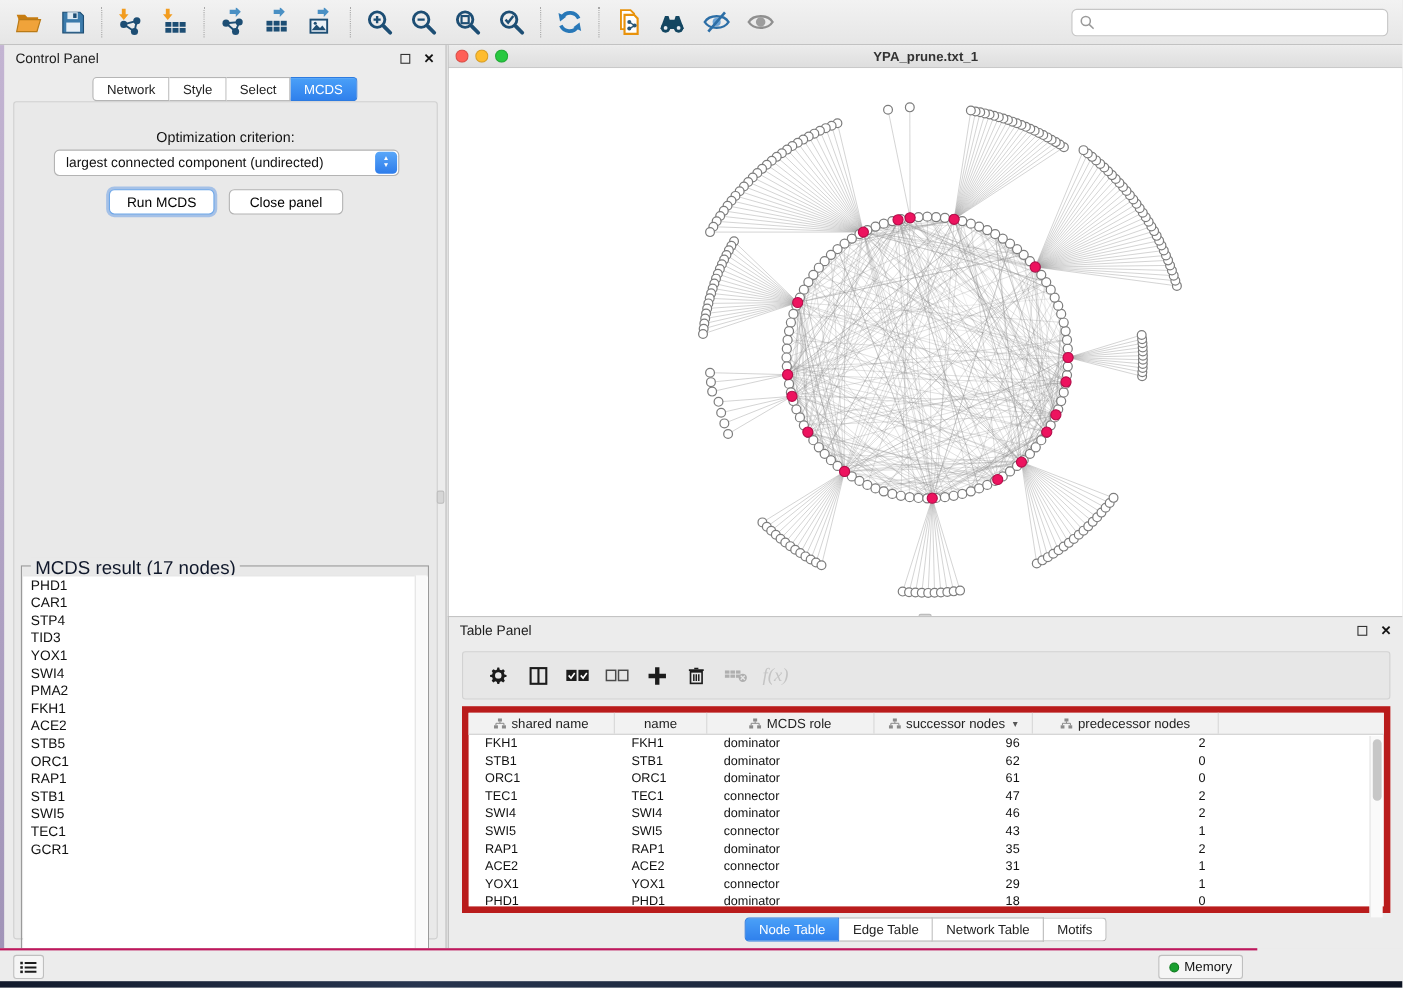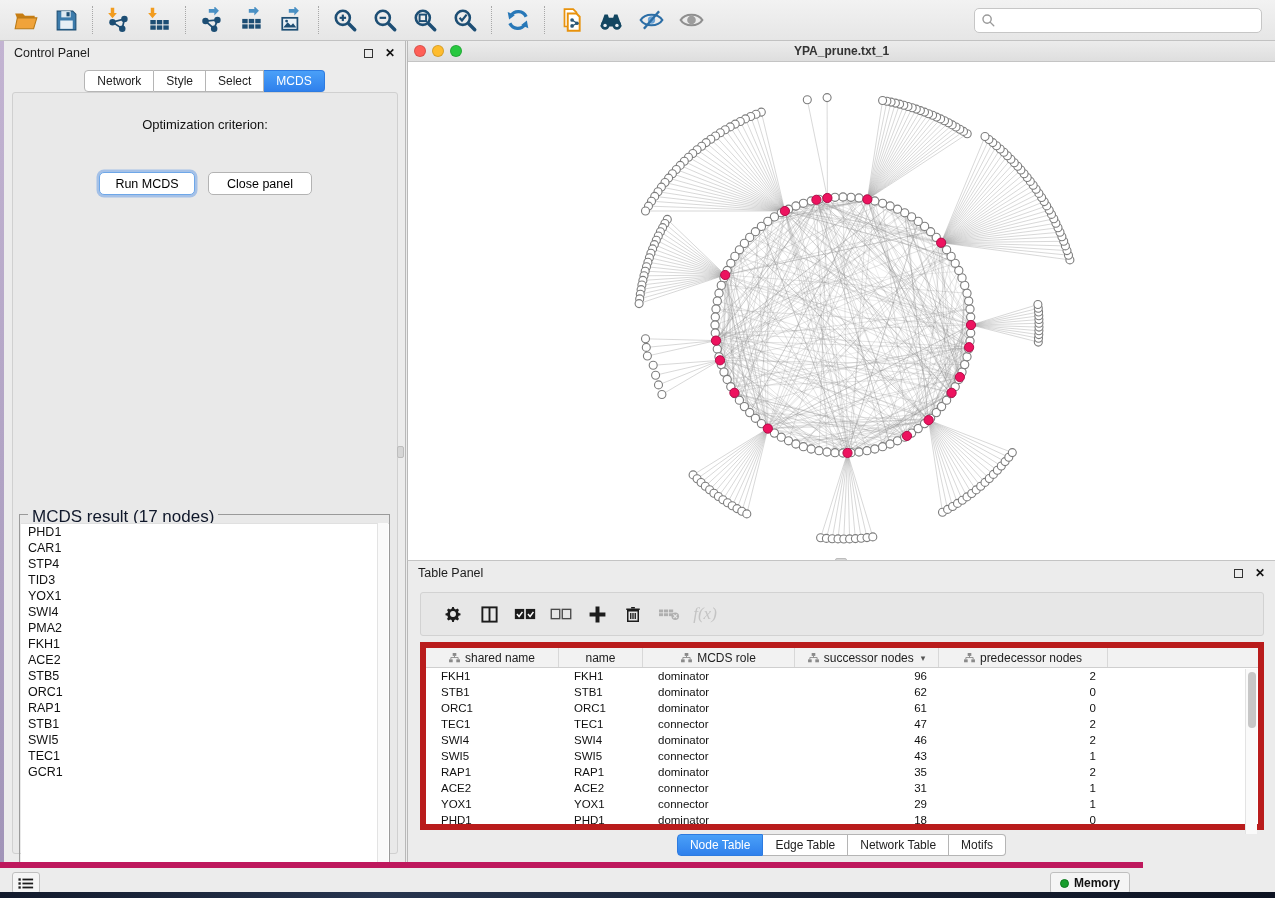--- a/index.html
+++ b/index.html
@@ -63,21 +63,21 @@
   .nt-rows .row { display:flex; height:16px; }
   .nt-rows .cell { font-size:11.5px; color:#111; line-height:16px; white-space:nowrap; overflow:hidden; }
   .cell.txt { padding-left:15px; text-align:left; }
   .cell.num { padding-right:12px; text-align:right; }
   #nt-scroll { position:absolute; right:1px; top:21px; width:12px; height:165px; background:#fafafa; border-left:1px solid #e3e3e3; }
   #nt-thumb { position:absolute; left:1.5px; top:3px; width:8px; height:56px; background:#c7c7c7; border-radius:4px; cursor:pointer; }
   #tp-tabs { position:absolute; left:0; top:273px; width:100%; display:flex; justify-content:center; }
   .sort-chevron { font-size:9px; color:#555; margin-left:2px; }
 
   
-  #status-bar { left:0; top:862px; width:1143px; height:30px; background:#ececec; border-top:6px solid #be185d;font-weight:bold; }
+  #status-bar { left:0; top:862px; width:1143px; height:30px; background:#ececec; border-top:2px solid #be185d; }
   #list-btn { position:absolute; left:12px; top:4px; width:28px; height:22px; background:#f5f5f5; border:1px solid #bfbfbf; border-radius:3px; display:flex; align-items:center; justify-content:center; cursor:pointer; }
   #memory-btn { position:absolute; right:13px; top:4px; height:22px; padding:0 9px; background:#f5f5f5; border:1px solid #bfbfbf; border-radius:3px; display:flex; align-items:center; gap:5px; font-size:12px; color:#111; cursor:pointer; }
   #memory-dot { width:9px; height:9px; border-radius:50%; background:#189e2e; border:1px solid #0d7a1e; }
   svg { display:block; }
 </style>
 </head>
 <body>
 
 <div id="toolbar" class="abs">
   <div style="width:6px"></div>
@@ -239,20 +239,27 @@
     <span class="close-icon">✕</span>
   </div>
   <div id="cp-tabs">
       <div class="tab">Network</div>
       <div class="tab">Style</div>
       <div class="tab">Select</div>
       <div class="tab active">MCDS</div>
     </div>
   <div id="cp-inner">
     <div id="opt-label">Optimization criterion:</div>
+    <div id="criterion-select">
+      <span>largest connected component (undirected)</span>
+      <span id="criterion-cap">
+          <span>▲</span>
+          <span>▼</span>
+        </span>
+    </div>
     <div id="run-btn">
         <span>Run MCDS</span>
       </div>
     <div id="closepanel-btn">
         <span>Close panel</span>
       </div>
     <div id="mcds-group">
       <span id="mcds-group-title">MCDS result (17 nodes)</span>
       <div id="mcds-list">
           <div class="li">PHD1</div>

